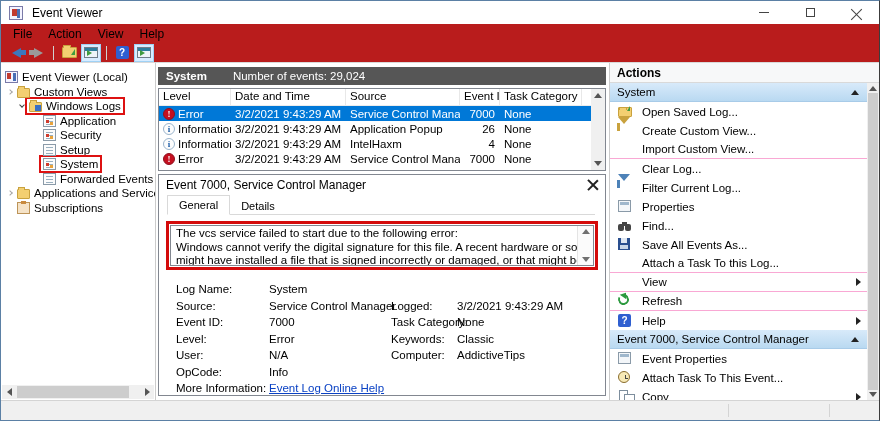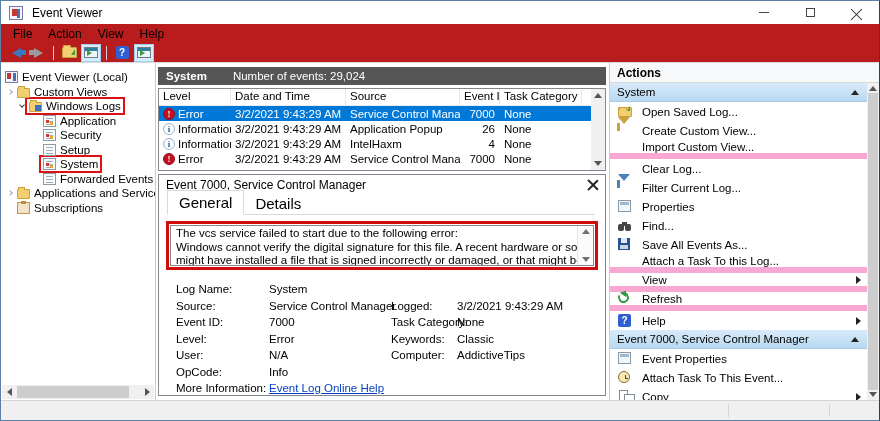--- a/index.html
+++ b/index.html
@@ -95,21 +95,21 @@
   .tri-down { width:0; height:0; border-left:4px solid transparent; border-right:4px solid transparent; border-top:5px solid #555; margin-bottom:4px; }
 
   
   .detail-pane { margin-top:3px; border:1px solid #828790; flex:1 1 auto; background:#fff; position:relative; overflow:hidden; }
   .detail-header { height:19px; display:flex; align-items:center; padding:0 7px; font-size:12px; }
   .detail-close { margin-left:auto; position:relative; width:11px; height:11px; }
   .detail-close::before,.detail-close::after { content:""; position:absolute; left:5px; top:-1px; width:1.6px; height:14px; background:#222; }
   .detail-close::before { transform:rotate(45deg); } .detail-close::after { transform:rotate(-45deg); }
   .tabs { display:flex; padding-left:8px; height:21px; align-items:flex-end; position:relative; }
   .tabs::after { content:""; position:absolute; left:8px; right:10px; bottom:0; height:1px; background:#d9d9d9; }
-  .tab { font-size:15px; padding:3px 11px 3px 11px; position:relative; z-index:2; }
+  .tab { font-size:11px; padding:3px 11px 3px 11px; position:relative; z-index:2; }
   .tab.active { border:1px solid #d9d9d9; border-bottom:1px solid #fff; background:#fff; }
   .detail-body { padding:6px 10px 0 10px; }
   .msg-annotation { border:3px solid #d40b0b; padding:1px; margin:0 -3px; }
   .msg-box { border:1px solid #828790; height:41px; position:relative; padding:1px 20px 0 5px; overflow:hidden; background:#fff; }
   .msg-line { font-size:11.5px; line-height:13.5px; white-space:nowrap; }
   .msg-scroll { position:absolute; right:0; top:0; bottom:0; width:16px; border-left:1px solid #e4e4e4; display:flex; flex-direction:column; justify-content:space-between; align-items:center; background:#fbfbfb; }
   .msg-scroll .tri-up { border-bottom-color:#707070; margin-top:3px; }
   .msg-scroll .tri-down { border-top-color:#707070; margin-bottom:3px; }
   .fields { margin-top:13px; position:relative; font-size:11.5px; }
   .frow { height:16.5px; position:relative; }
@@ -119,21 +119,21 @@
   .fvalue2 { position:absolute; left:288px; }
   .link { color:#0b42c4; text-decoration:underline; }
 
   
   .actions-panel { width:270px; flex:0 0 auto; border-left:1px solid #cccccc; display:flex; flex-direction:column; background:#fff; }
   .actions-title { height:20px; font-weight:bold; font-size:12px; display:flex; align-items:center; padding-left:7px; border-bottom:1px solid #d9d9d9; background:#f7f8f9; flex:0 0 auto; }
   .actions-body { flex:1 1 auto; position:relative; padding-right:12px; overflow:hidden; }
   .act-section-header { height:19px; background:linear-gradient(#d8eafa,#b9d9f1); border-bottom:1px solid #a8cbe8; display:flex; align-items:center; padding:0 8px 0 7px; font-size:11.5px; }
   .act-caret { margin-left:auto; width:0; height:0; border-left:4px solid transparent; border-right:4px solid transparent; border-bottom:5px solid #222; }
   .act-item { height:19px; display:flex; align-items:center; padding:0 6px 0 8px; font-size:11.5px; }
-  .act-item.sep { border-bottom:6px solid #f9a8d4; }
+  .act-item.sep { border-bottom:1px solid #f9a8d4; }
   .act-ic { width:15px; height:14px; margin-right:9px; flex:0 0 auto; position:relative; }
   .act-sub { margin-left:auto; width:0; height:0; border-top:4px solid transparent; border-bottom:4px solid transparent; border-left:5px solid #222; }
   .ic-funnel { position:absolute; left:1px; top:1px; width:0; height:0; border-left:6px solid transparent; border-right:6px solid transparent; border-top:7px solid #4d82b8; }
   .ic-funnel::after { content:""; position:absolute; left:-1.5px; top:-1px; width:3px; height:8px; background:#4d82b8; }
   .ic-funnel.gold { border-top-color:#c9a23e; } .ic-funnel.gold::after { background:#c9a23e; }
   .ic-props { width:13px; height:12px; border:1px solid #8a9aa8; background:#f3f6f9; }
   .ic-props::before { content:""; position:absolute; top:1px; left:1px; right:1px; height:3px; background:#9fb7cc; }
   .ic-find { width:13px; height:9px; margin-top:2px; }
   .ic-find::before { content:""; position:absolute; left:0; top:3px; width:6px; height:7px; background:#454545; border-radius:2px; box-shadow:7px 0 0 #454545; }
   .ic-find::after { content:""; position:absolute; left:4px; top:1px; width:5px; height:4px; background:#454545; }

